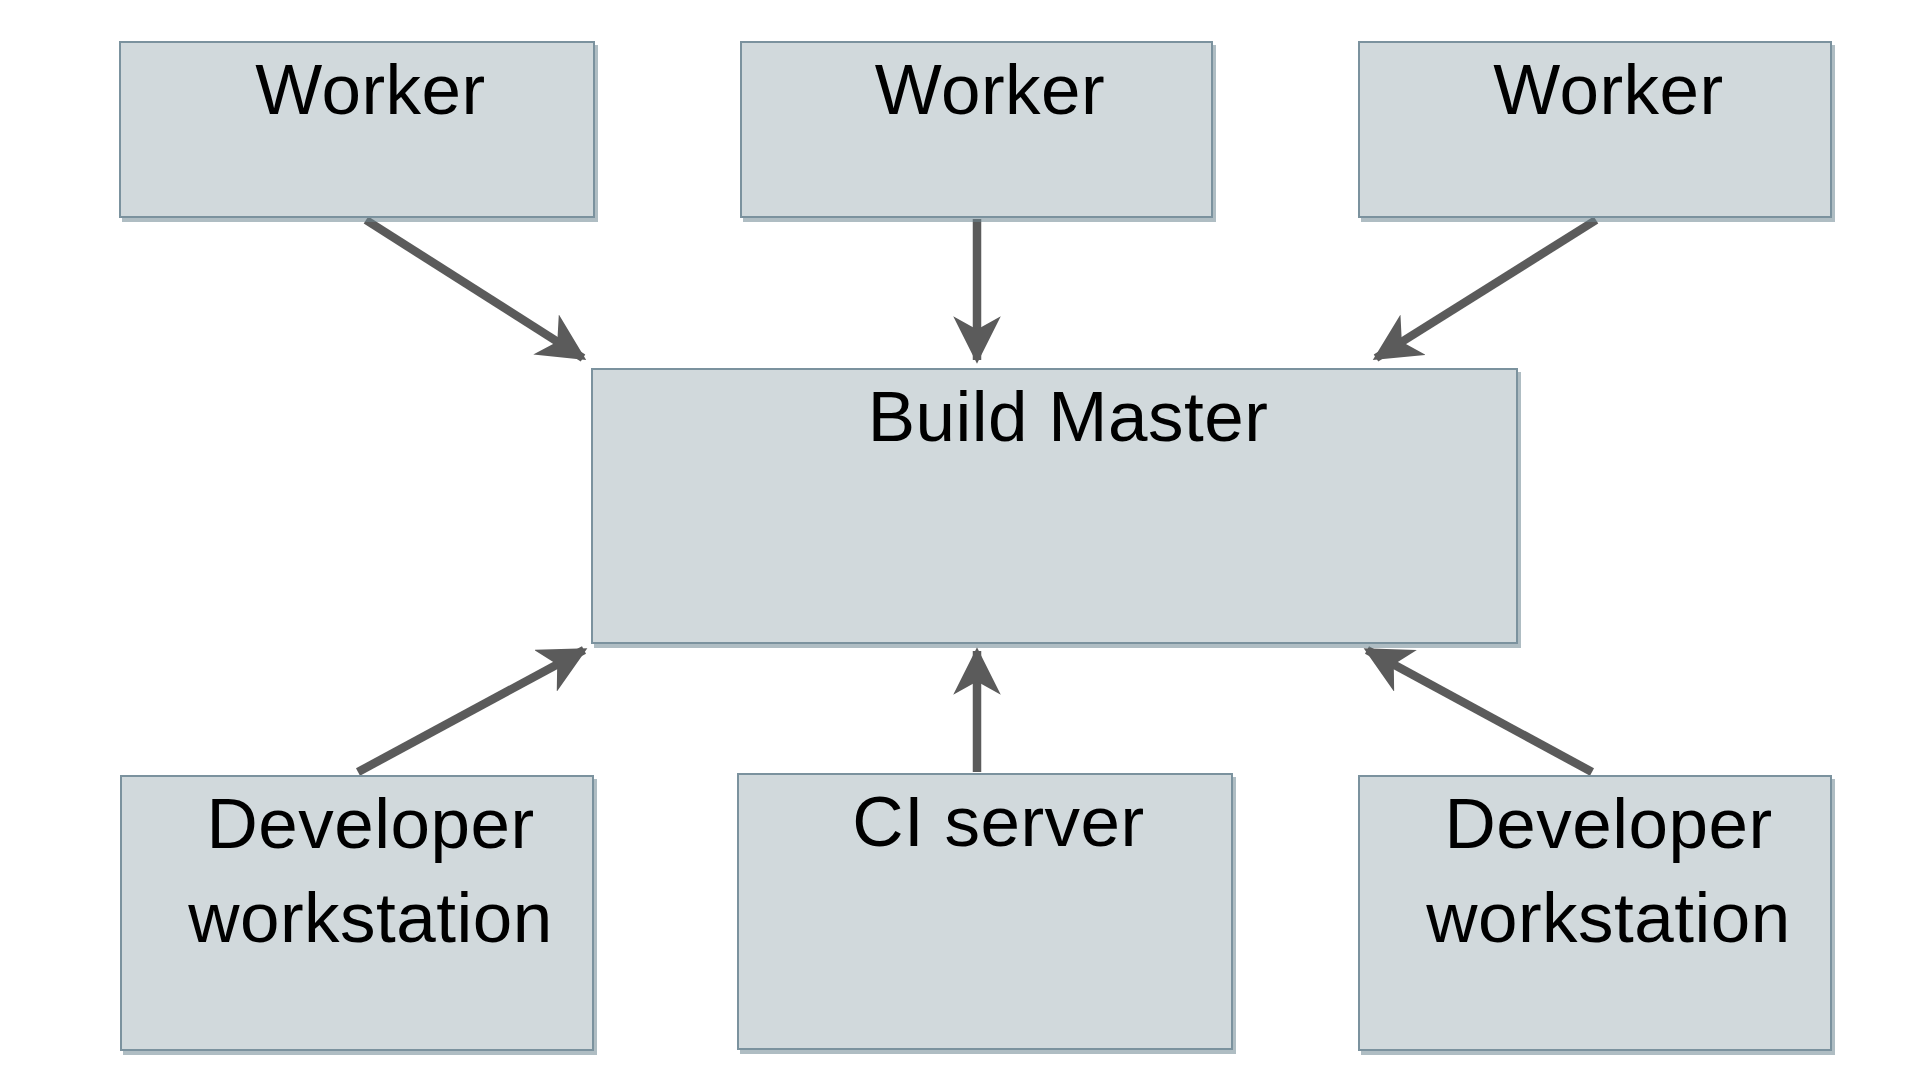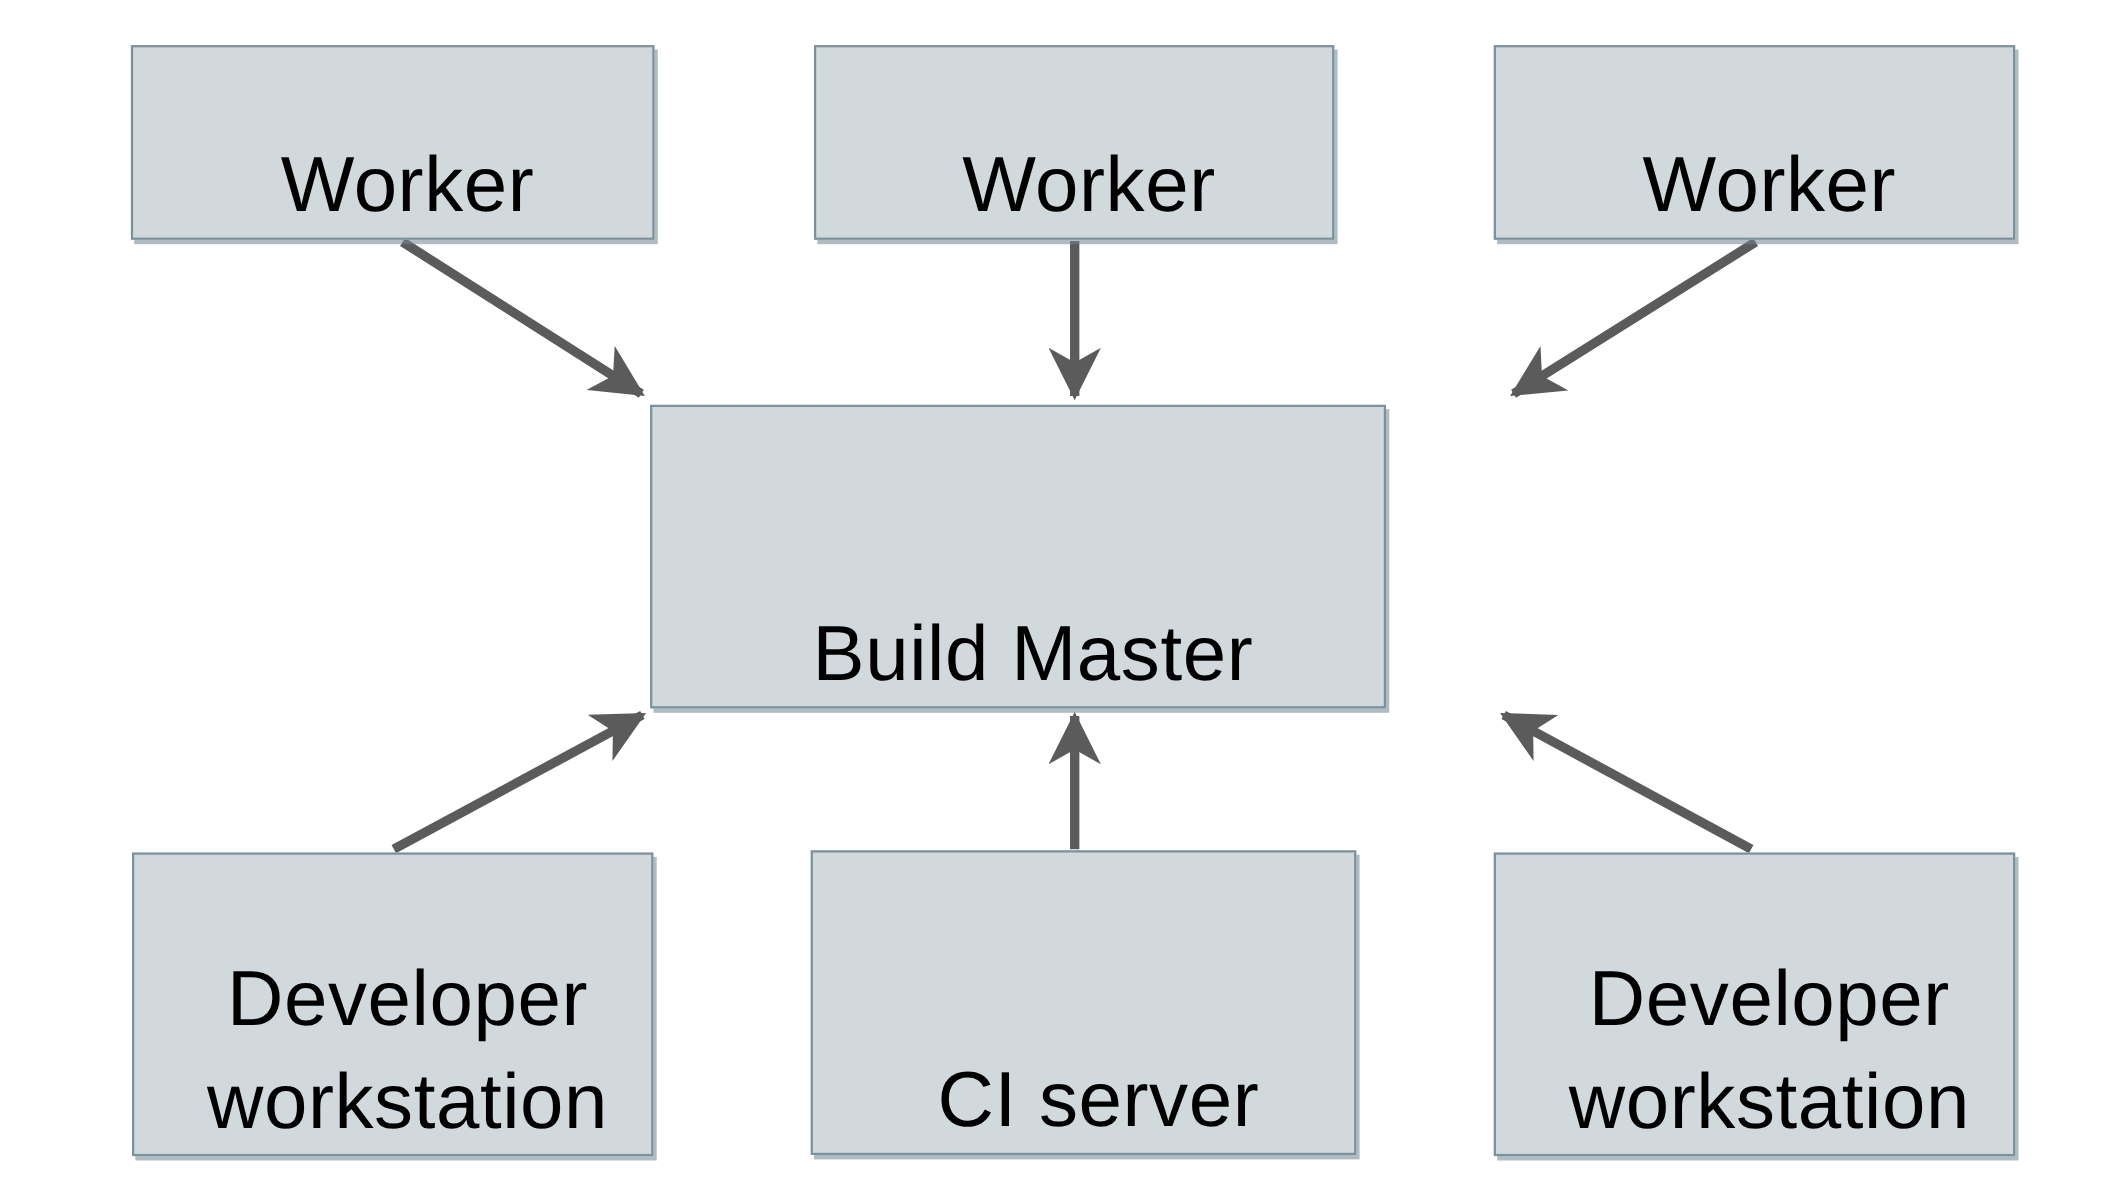--- a/index.html
+++ b/index.html
@@ -17,37 +17,37 @@
     width: 1910px; height: 1090px;
     pointer-events: none;
   }
   .node {
     position: absolute;
     box-sizing: border-box;
     background: var(--node-fill, #d1d9dc);
     border: 2px solid var(--node-border, #7b929e);
     box-shadow: 3px 4px 0 rgba(109, 134, 146, 0.55);
     display: flex;
-    align-items: flex-end;
+    align-items: flex-start;
     justify-content: center;
     text-align: center;
     padding-left: 27px;
   }
   .node .label {
     display: block;
     font-size: 71px;
     line-height: 1.32;
     color: var(--text-color, #000000);
     letter-spacing: 0.5px;
     padding: 0 14px;
   }
   .node-worker-1        { left: 119px;  top: 41px;  width: 476px; height: 177px; }
   .node-worker-2        { left: 740px;  top: 41px;  width: 473px; height: 177px; }
   .node-worker-3        { left: 1358px; top: 41px;  width: 474px; height: 177px; }
-  .node-build-master    { left: 591px;  top: 368px; width: 669px; height: 276px; }
+  .node-build-master    { left: 591px;  top: 368px; width: 927px; height: 276px; }
   .node-dev-ws-left     { left: 120px;  top: 775px; width: 474px; height: 276px; }
   .node-ci-server       { left: 737px;  top: 773px; width: 496px; height: 277px; }
   .node-dev-ws-right    { left: 1358px; top: 775px; width: 474px; height: 276px; }
   .arrow-line {
     stroke: var(--arrow-color, #5b5b5b);
     stroke-width: 8.5;
     fill: none;
   }
 </style>
 </head>

